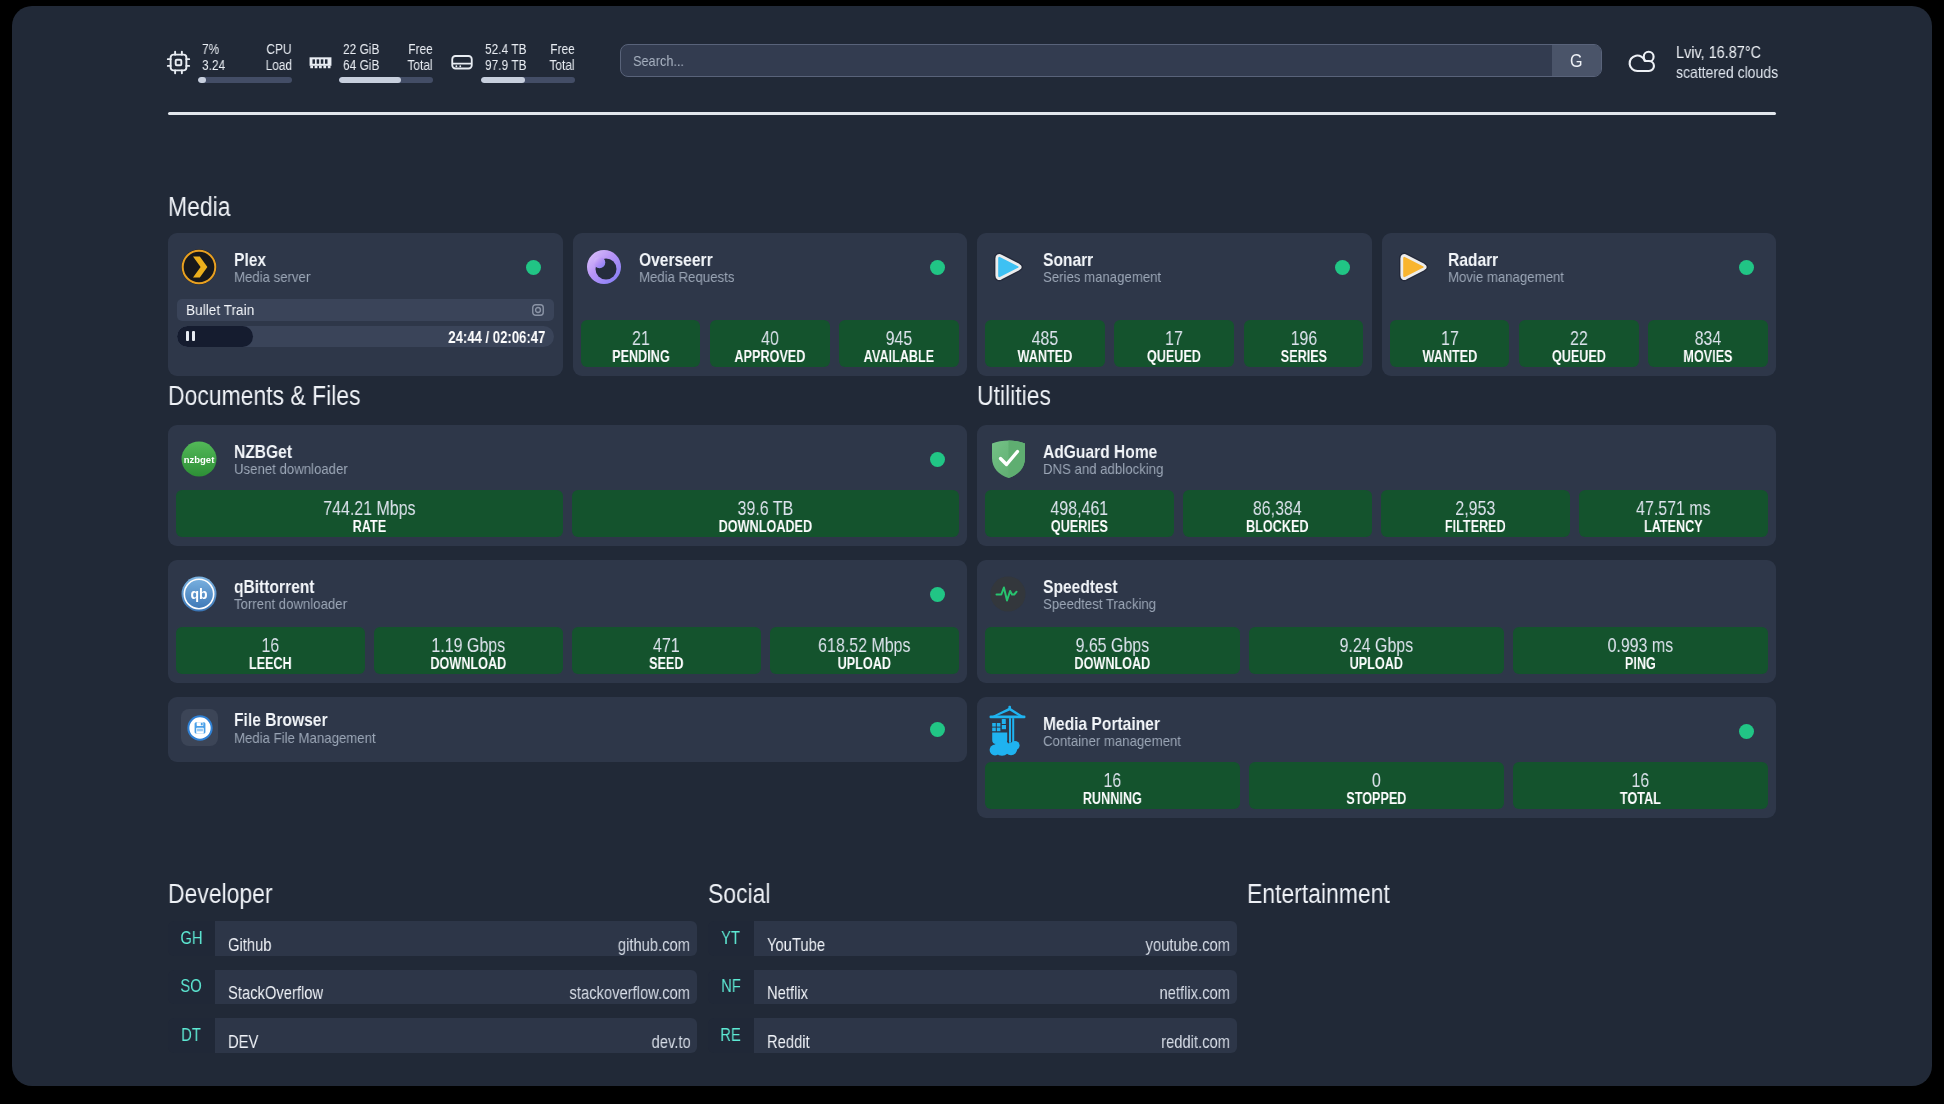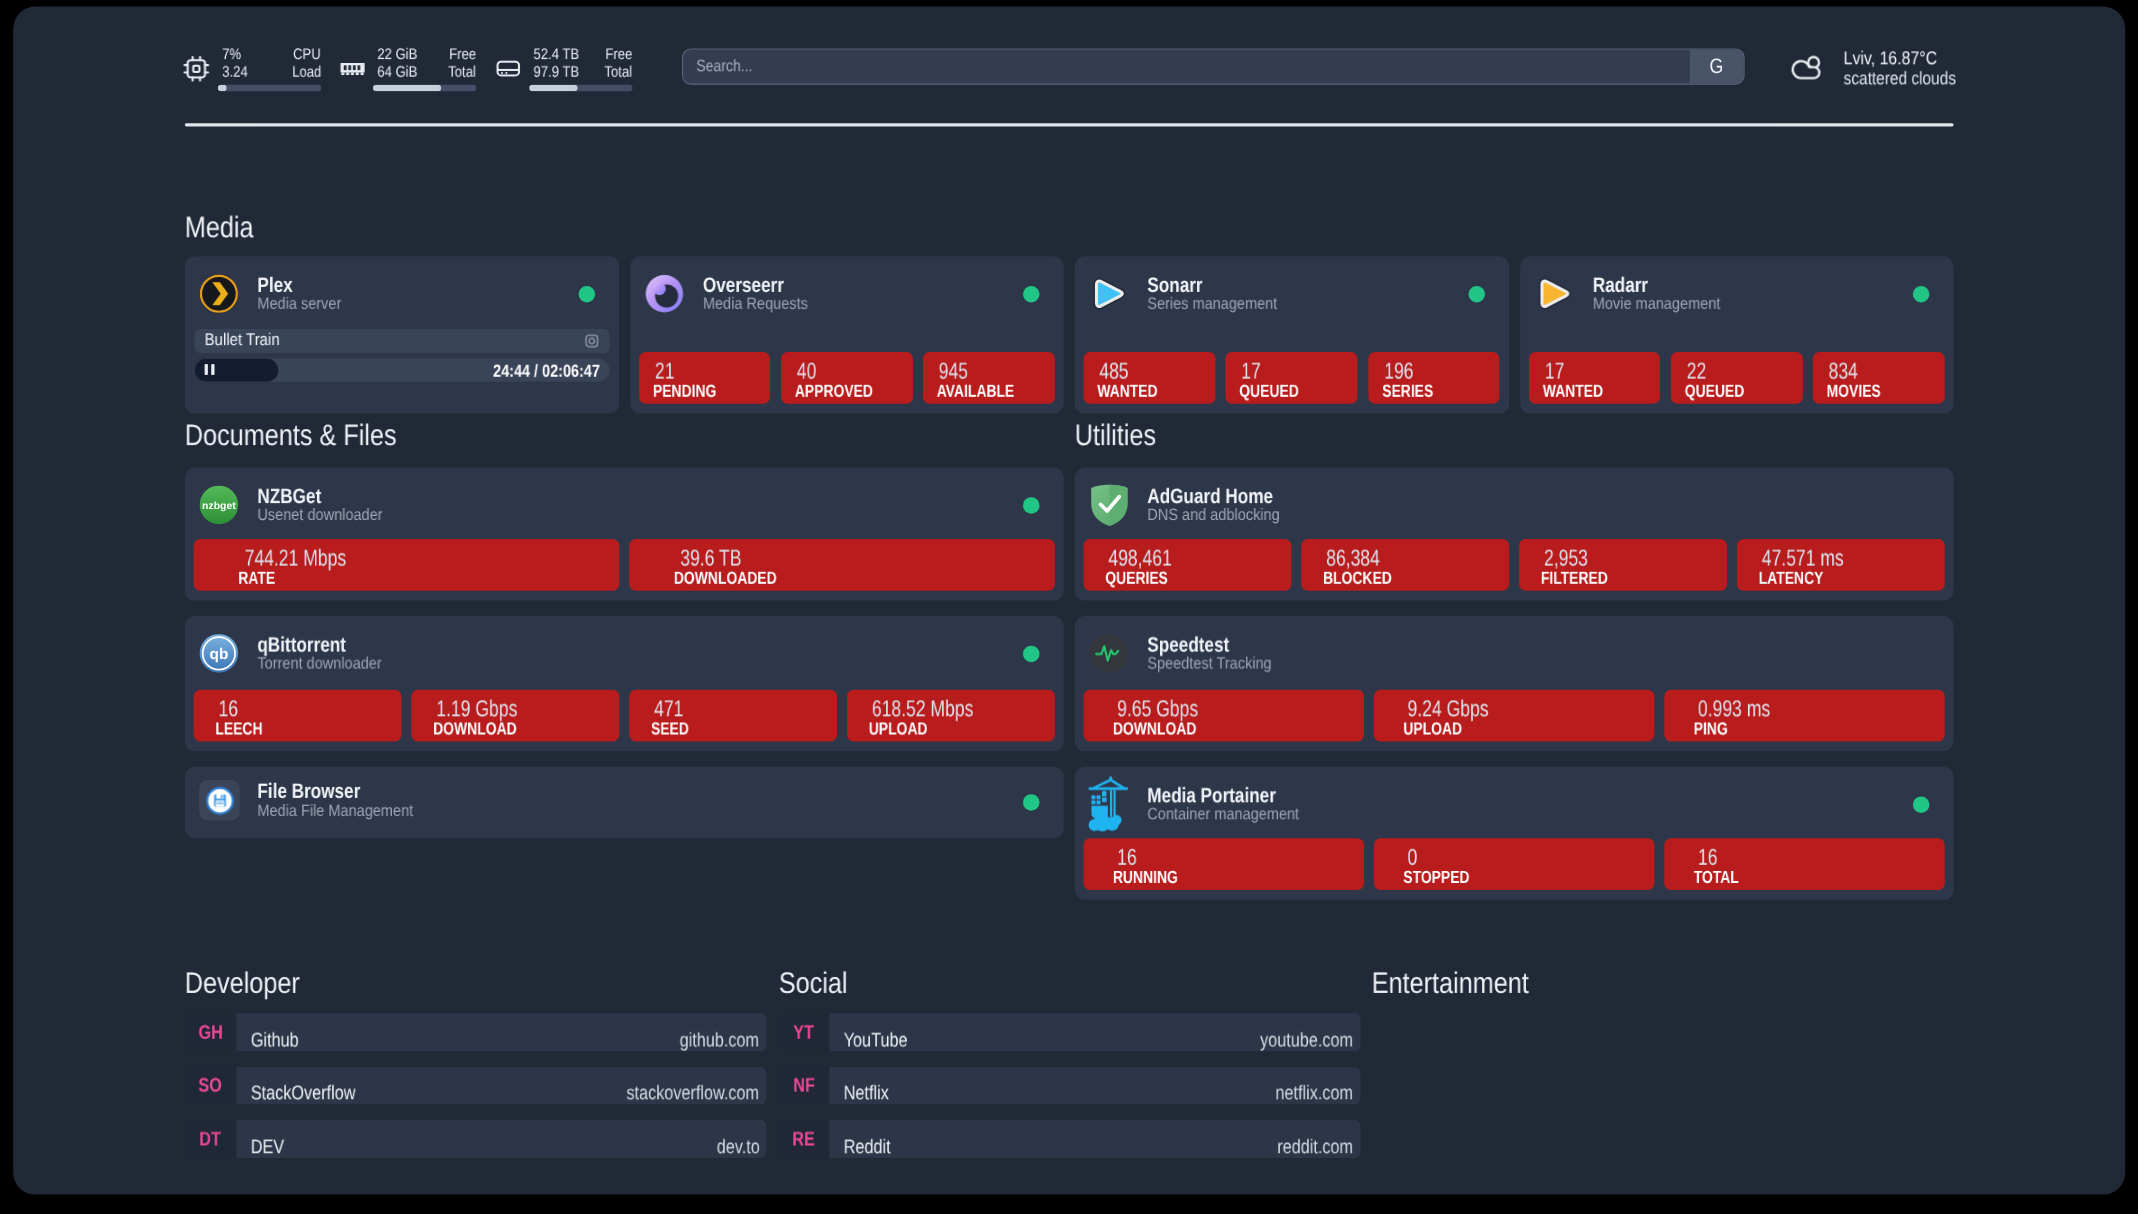--- a/index.html
+++ b/index.html
@@ -8,38 +8,38 @@
 #topbar{position:absolute;left:153px;width:1611px;top:31.5px;height:49px;display:flex;align-items:center}
 .res{display:flex;align-items:center;margin-right:16px}
 .res svg{margin-right:10px;flex:0 0 auto}
 .rcol{width:90px;font-size:14px;color:#e9edf3;line-height:16px}
 .rrow{display:flex;justify-content:space-between}
 .rrow span{display:inline-block;transform:scaleX(.85)}
 .rrow span:first-child{transform-origin:left}
 .rrow span:last-child{transform-origin:right}
 .rbar{margin-top:3.5px;margin-left:-4px;height:6.5px;border-radius:3.5px;background:#434d66;overflow:hidden}
 .rfill{height:100%;background:#c7cfdd;border-radius:3.5px}
-#search{flex:1;height:33px;margin-left:33px;margin-right:40px;margin-top:-2.5px;border:1.5px solid #59637a;background:#333c50;border-radius:8px;position:relative;display:flex;align-items:center}
+#search{flex:1;height:33px;margin-left:33px;margin-right:24px;margin-top:-2.5px;border:1.5px solid #59637a;background:#333c50;border-radius:8px;position:relative;display:flex;align-items:center}
 #search .ph{margin-left:12px;font-size:15px;color:#a9b3c2;display:inline-block;transform:scaleX(.85);transform-origin:left}
 #search .gbtn{position:absolute;right:0;top:0;bottom:0;width:49px;background:#4a5469;border-radius:0 6.5px 6.5px 0;display:flex;align-items:center;justify-content:center;font-size:19px;color:#eef1f6}#search .gbtn span{display:inline-block;transform:scaleX(.85)}
 #wx{display:flex;align-items:flex-start;width:150px;flex:0 0 auto}
 #wx svg{margin-right:18px;margin-top:2px;flex:0 0 auto}
 #wx .l1{font-size:17px;color:#f1f4f9;line-height:20px;white-space:nowrap;transform:scaleX(.85);transform-origin:left}
 #wx .l2{font-size:16.5px;color:#dfe5ee;line-height:19px;white-space:nowrap;transform:scaleX(.85);transform-origin:left}
 #sep{position:absolute;left:156px;width:1608px;top:106px;height:2.5px;background:#e2e6ec;border-radius:2px}
 
 .sh{position:absolute;font-size:27px;line-height:27px;font-weight:400;color:#eef1f6;transform:scaleX(.85);transform-origin:left;white-space:nowrap}
 
 .card{position:relative;background:#2e3749;border-radius:9px}
 .icon{position:absolute;left:13px;top:16px;width:36px;height:36px}
 .tt{position:absolute;left:66px;top:17px;font-size:19px;line-height:20px;font-weight:600;color:#f2f5f9;transform:scaleX(.82);transform-origin:left;white-space:nowrap}
 .ts{position:absolute;left:66px;top:36px;font-size:15px;line-height:16px;color:#9ba6b6;transform:scaleX(.88);transform-origin:left;white-space:nowrap}
 .dot{position:absolute;right:22px;top:27px;width:15px;height:15px;border-radius:50%;background:#21c585}
 .stats{position:absolute;left:8px;right:8px;bottom:9px;display:flex;gap:9.5px}
-.stat{flex:1;background:#b91c1c;border-radius:6px;height:47.5px;padding-top:7px;overflow:hidden}
+.stat{flex:1;background:#14532d;border-radius:6px;text-align:center;height:47.5px;padding-top:7px;overflow:hidden}
 .stat .v{font-size:21px;line-height:21px;color:#dde3ed;transform:scaleX(.76);white-space:nowrap}
 .stat .l{font-size:16px;line-height:18px;font-weight:700;color:#fdfdfe;transform:scaleX(.79);white-space:nowrap}
 #row-media{position:absolute;left:156px;top:227px;width:1608px;display:grid;grid-template-columns:repeat(4,1fr);gap:10px}
 #row-media .card{height:143px}
 #col-left,#col-right{position:absolute;top:419px;width:799px}
 #col-left{left:156px}
 #col-right{left:965px}
 .c-tall{height:121px;margin-bottom:14px}
 .c-tall2{height:123px;margin-bottom:14px}
 .c-short{height:65px}
@@ -51,21 +51,21 @@
 .pxfill{position:absolute;left:0;top:0;bottom:0;width:20.3%;background:#151c2f;border-radius:10.5px}
 .pxpause{position:absolute;left:9px;top:5.6px;width:9.5px;height:10.2px}
 .pxpause div{position:absolute;top:0;bottom:0;width:3.2px;background:#e8ecf2;border-radius:1px}
 .pxpause .b2{right:0}
 .pxtime{position:absolute;right:9px;top:1.5px;font-size:16px;line-height:21.5px;font-weight:600;color:#fff;transform:scaleX(.82);transform-origin:right}
 
 .fbtile{position:absolute;left:13px;top:12px;width:37px;height:37px;border-radius:8px;background:#3c4557;display:flex;align-items:center;justify-content:center}
 
 #bots{position:absolute;left:156px;top:915px;width:1608px;display:grid;grid-template-columns:repeat(3,1fr);gap:10.5px}
 .bm{height:34.5px;border-radius:6px;overflow:hidden;display:flex;margin-bottom:14px}
-.bm .ab{width:46.5px;background:#202837;color:#ec4899;font-weight:700;font-size:18px;display:flex;align-items:center;justify-content:center}
+.bm .ab{width:46.5px;background:#202837;color:#5eead4;font-weight:400;font-size:18px;display:flex;align-items:center;justify-content:center}
 .bm .ab span{display:inline-block;transform:scaleX(.82)}
 .bm .bd{flex:1;background:#2d3648;display:flex;align-items:flex-end;justify-content:space-between;padding:2px 6.5px 0 13px}
 .bm .nm{font-size:18px;color:#f0f3f8;display:inline-block;transform:scaleX(.82);transform-origin:left}
 .bm .ur{font-size:18px;color:#d6dce6;display:inline-block;transform:scaleX(.82);transform-origin:right}
 </style></head>
 <body>
 <div id="screen">
   <div id="topbar">
     <div class="res">
         <svg width="27" height="27" viewBox="0 0 24 24" fill="none" stroke="#e9edf3" stroke-width="1.7" stroke-linecap="round" stroke-linejoin="round">

